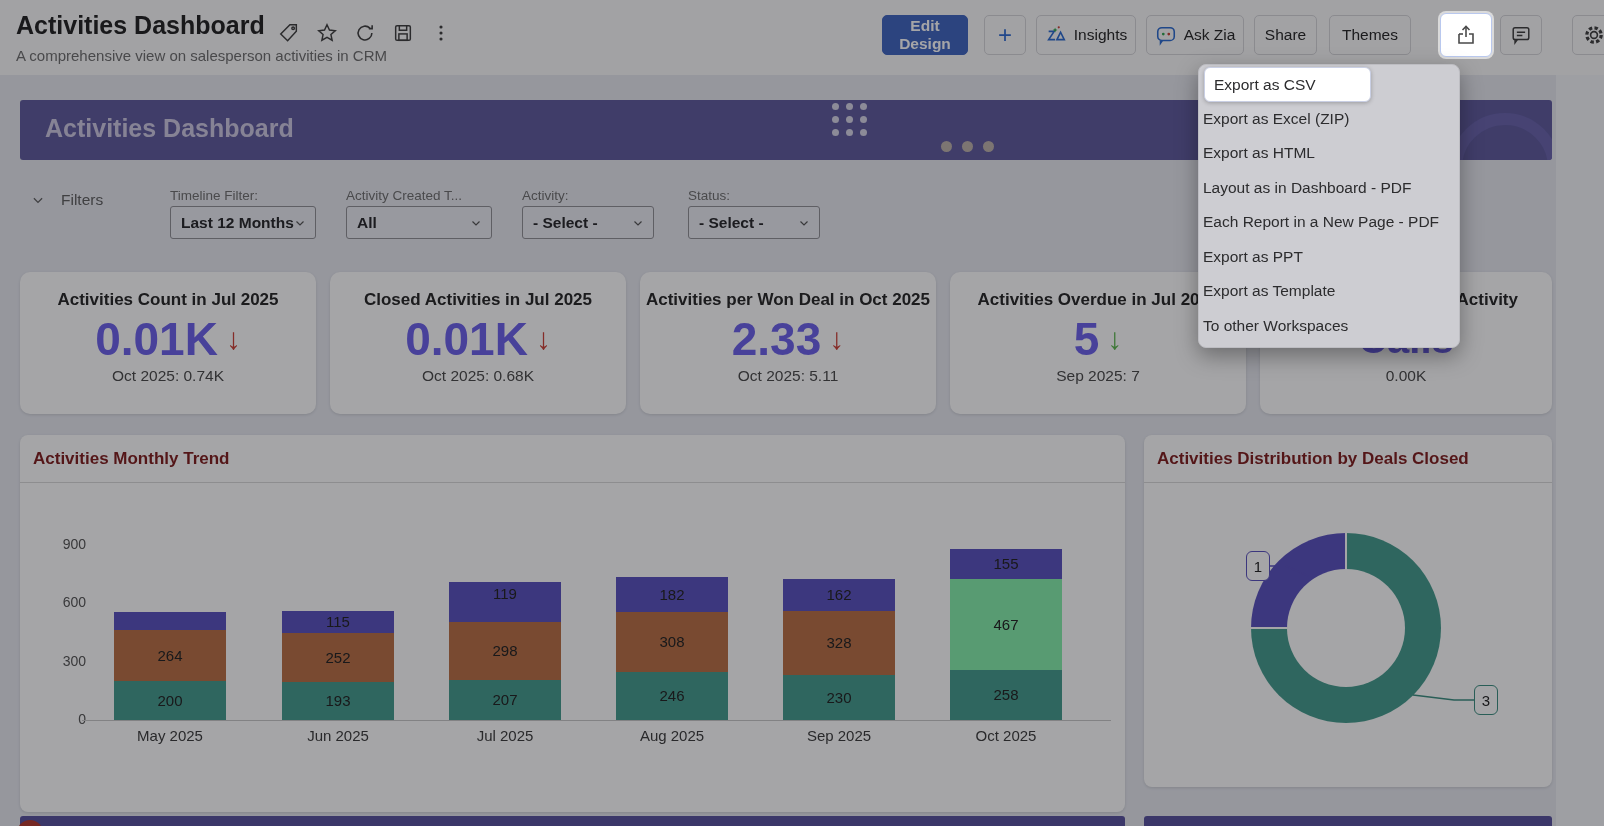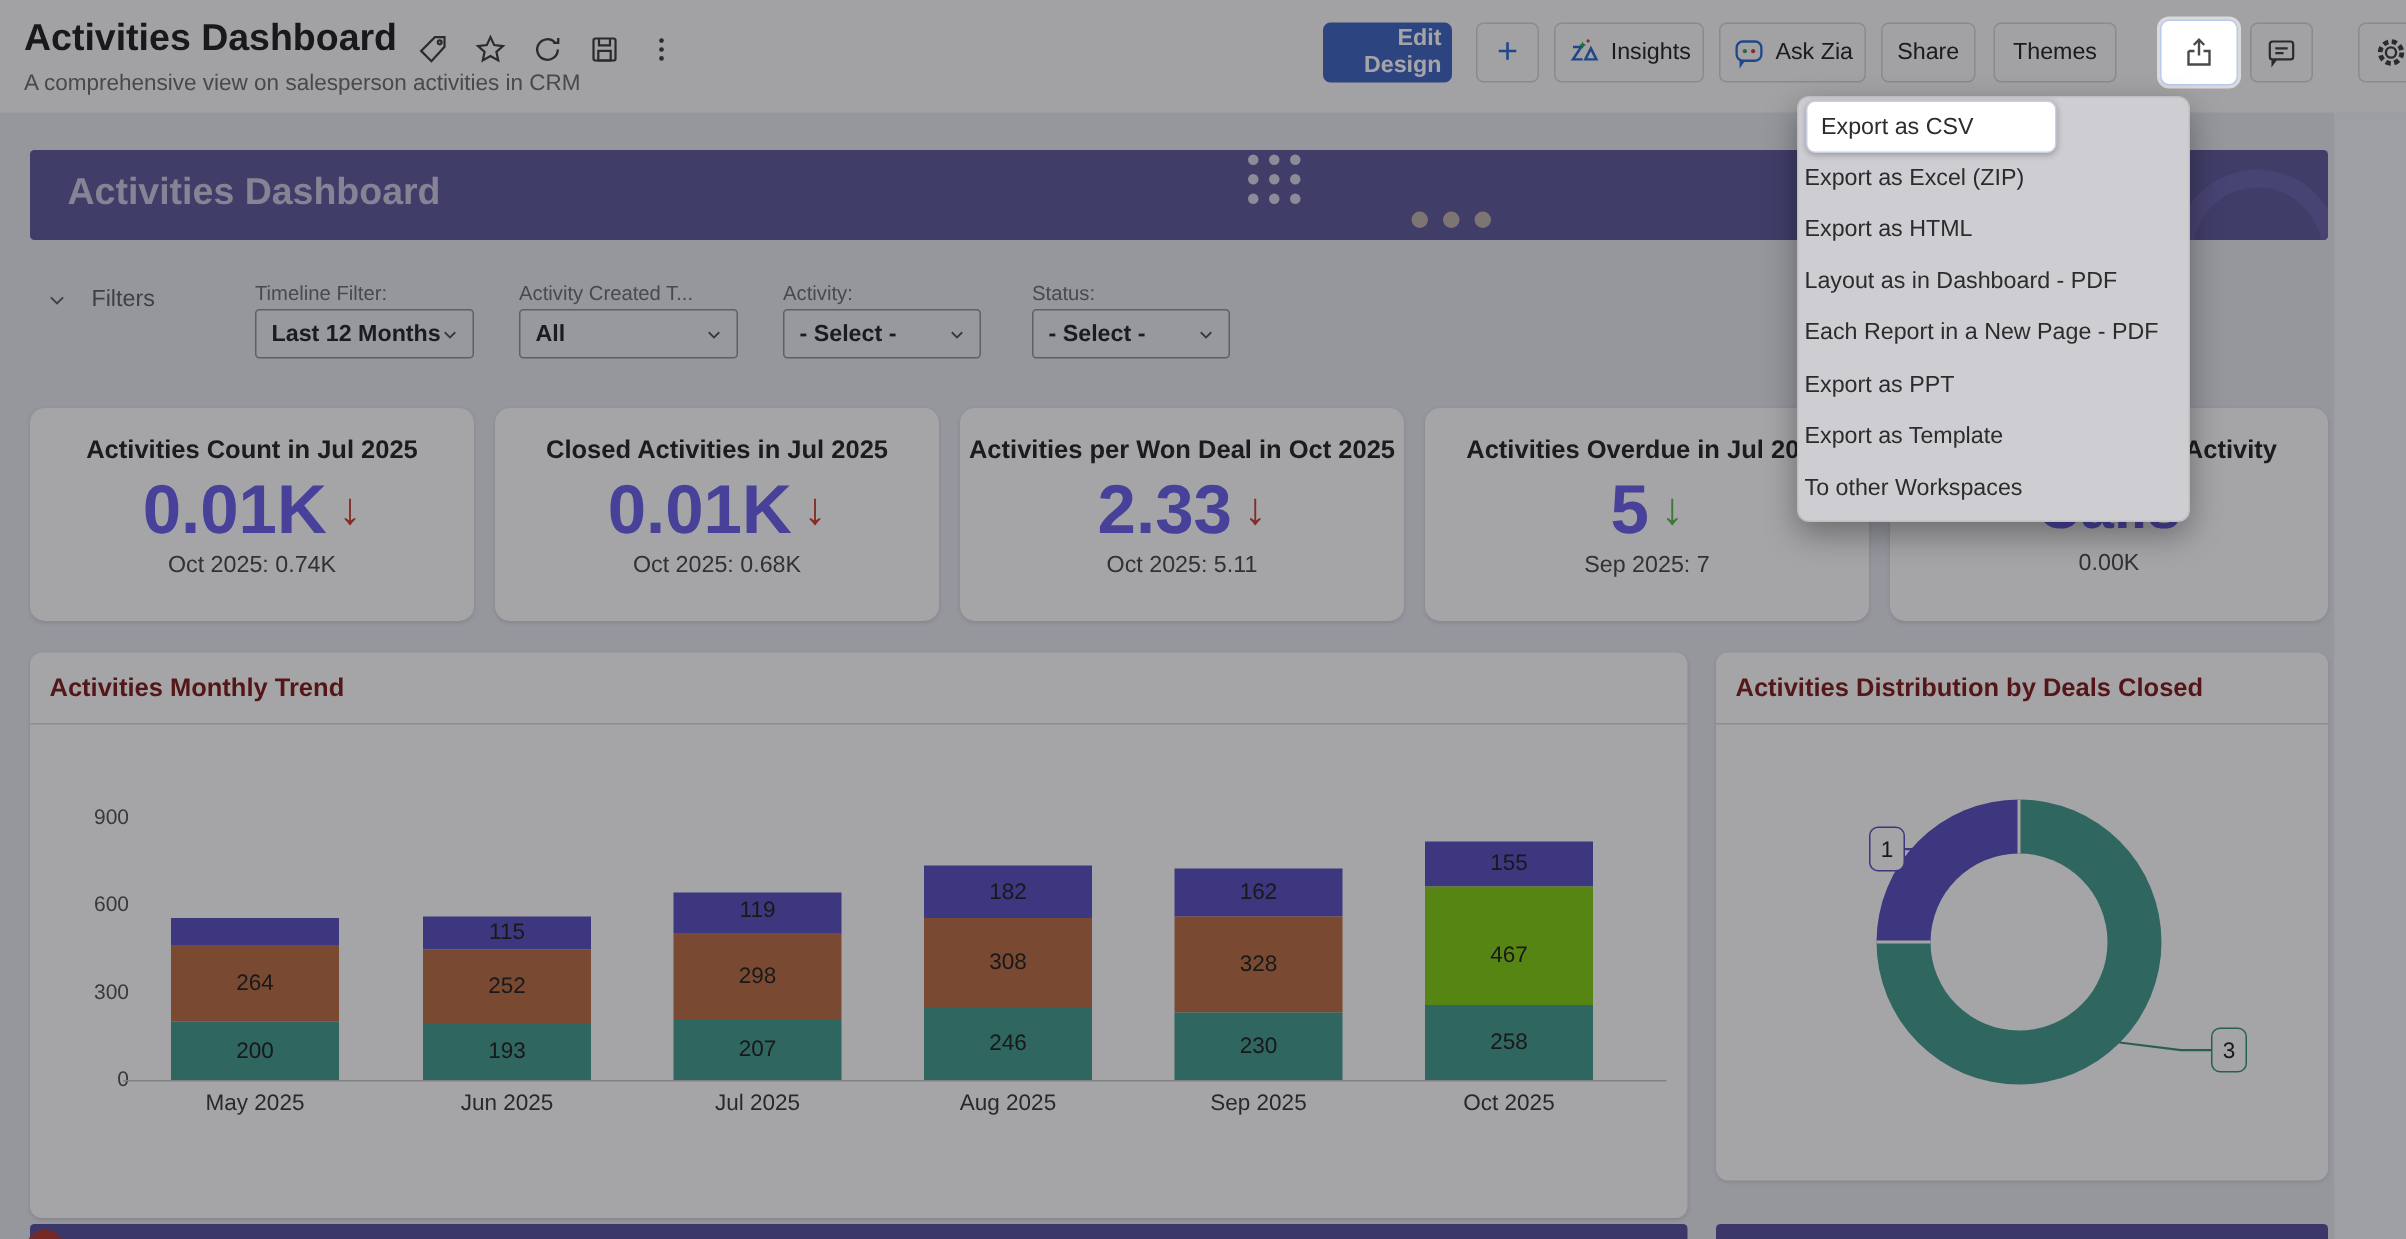--- a/index.html
+++ b/index.html
@@ -8,21 +8,21 @@
 
   
   .app-header{position:absolute;left:0;top:0;width:1604px;height:75px;background:#fafafa;}
   .page-title{position:absolute;left:16px;top:11px;font-size:25px;font-weight:700;color:#222;}
   .page-subtitle{position:absolute;left:16px;top:47px;font-size:15px;color:#6e6e6e;}
   .hdr-icons{position:absolute;left:278px;top:22px;display:flex;gap:16px;color:#3e3e3e;}
   .icon-btn{background:none;border:none;padding:0;color:#3e3e3e;cursor:pointer;display:flex;align-items:center;}
   .tb{position:absolute;top:15px;height:40px;border:1px solid #d6d6da;border-radius:5px;
       background:transparent;font-family:inherit;font-size:15.5px;color:#262626;cursor:pointer;
       display:flex;align-items:center;justify-content:center;gap:7px;box-sizing:border-box;}
-  .tb.primary{background:#4066c0;border-color:#4066c0;color:#fff;font-weight:600;text-align:right;}
+  .tb.primary{background:#4066c0;border-color:#4066c0;color:#fff;font-weight:600;}
   .tb.plus{color:#2f6bd3;font-size:24px;font-weight:400;}
   .tb.hl-btn{background:#fff;border:1px solid #b9c8ee;border-radius:6px;z-index:50;
       box-shadow:0 0 0 2px rgba(255,255,255,.6);color:#4a4a4a;}
 
   
   .export-menu{position:absolute;left:1198px;top:64px;width:260px;margin:0;padding:2px 0 4px;
       background:#cdcdd2;border:1px solid #bdbdc2;border-radius:8px;z-index:50;
       box-shadow:0 8px 22px rgba(0,0,0,.35);list-style:none;}
   .export-menu li{height:34.5px;line-height:34.5px;padding-left:4px;font-size:15.5px;
       color:#2c2c2e;cursor:pointer;white-space:nowrap;box-sizing:border-box;}
@@ -300,38 +300,38 @@
         <div class="xtick" style="left: 94px;">May 2025</div>
         <div class="bar-col" style="left: 262px;">
           <div class="seg" style="height: 38px; line-height: 38px; background: rgb(69, 156, 141);">193</div>
           <div class="seg" style="height: 49px; line-height: 49px; background: rgb(186, 112, 68);">252</div>
           <div class="seg" style="height: 22px; line-height: 22px; background: rgb(90, 81, 190);">115</div>
         </div>
         <div class="xtick" style="left: 262px;">Jun 2025</div>
         <div class="bar-col" style="left: 429px;">
           <div class="seg" style="height: 40px; line-height: 40px; background: rgb(69, 156, 141);">207</div>
           <div class="seg" style="height: 58px; line-height: 58px; background: rgb(186, 112, 68);">298</div>
-          <div class="seg" style="height: 27px; line-height: 23px; background: rgb(90, 81, 190);">119</div>
+          <div class="seg" style="height: 40px; line-height: 23px; background: rgb(90, 81, 190);">119</div>
         </div>
         <div class="xtick" style="left: 429px;">Jul 2025</div>
         <div class="bar-col" style="left: 596px;">
           <div class="seg" style="height: 48px; line-height: 48px; background: rgb(69, 156, 141);">246</div>
           <div class="seg" style="height: 60px; line-height: 60px; background: rgb(186, 112, 68);">308</div>
           <div class="seg" style="height: 35px; line-height: 35px; background: rgb(90, 81, 190);">182</div>
         </div>
         <div class="xtick" style="left: 596px;">Aug 2025</div>
         <div class="bar-col" style="left: 763px;">
           <div class="seg" style="height: 45px; line-height: 45px; background: rgb(69, 156, 141);">230</div>
           <div class="seg" style="height: 64px; line-height: 64px; background: rgb(186, 112, 68);">328</div>
           <div class="seg" style="height: 32px; line-height: 32px; background: rgb(90, 81, 190);">162</div>
         </div>
         <div class="xtick" style="left: 763px;">Sep 2025</div>
         <div class="bar-col" style="left: 930px;">
           <div class="seg" style="height: 50px; line-height: 50px; background: rgb(69, 156, 141);">258</div>
-          <div class="seg" style="height: 79px; line-height: 91px; background: #84cc16;">467</div>
+          <div class="seg" style="height: 91px; line-height: 91px; background: #86efac;">467</div>
           <div class="seg" style="height: 30px; line-height: 30px; background: rgb(90, 81, 190);">155</div>
         </div>
         <div class="xtick" style="left: 930px;">Oct 2025</div>
       </div>
 
   </section>
 
   <section class="card donut-card">
     <div class="cc-title">Activities Distribution by Deals Closed</div>
     <div class="divider"></div>

